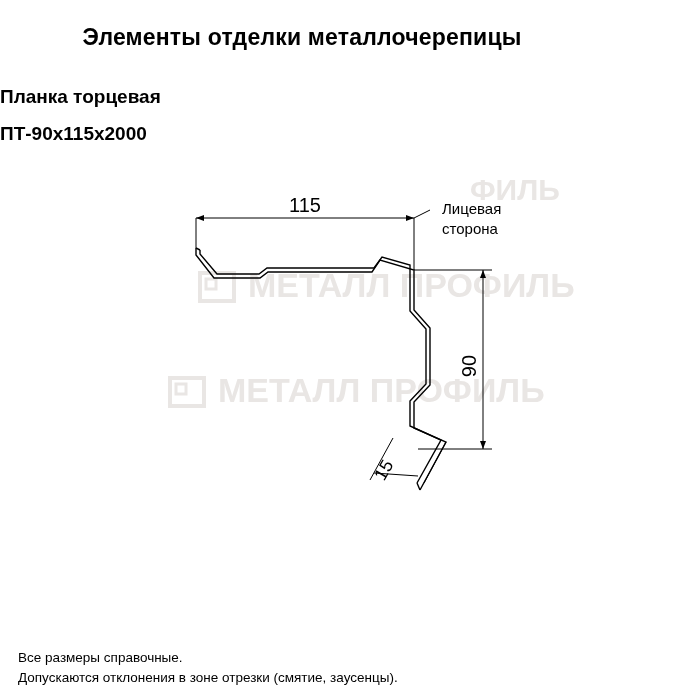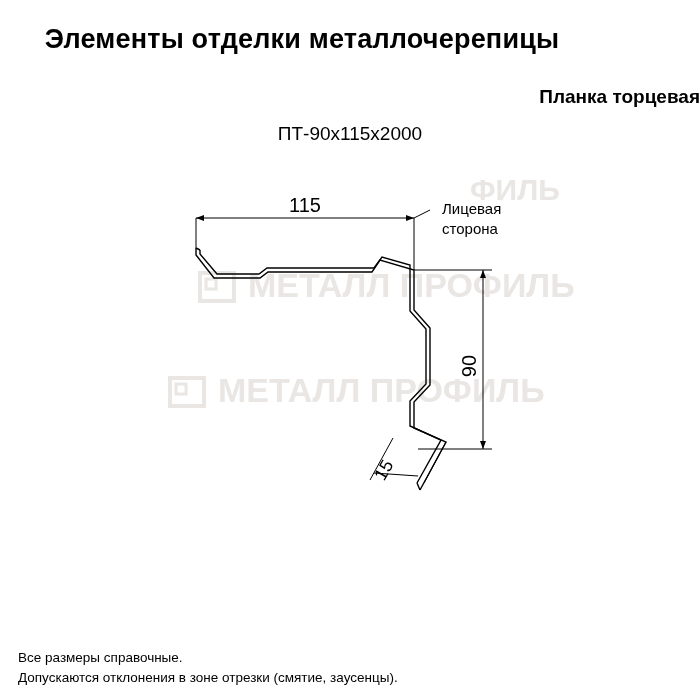--- a/index.html
+++ b/index.html
@@ -19,41 +19,40 @@
     position: relative;
     width: 700px;
     height: 700px;
   }
   .title-main {
     position: absolute;
     top: 24px;
     left: 0;
     width: 604px;
     text-align: center;
-    font-size: 27px;
+    font-size: 23px;
     font-weight: bold;
     letter-spacing: 0.2px;
   }
   .title-sub {
     position: absolute;
     top: 86px;
     left: 0;
     width: 700px;
-    text-align: right;
+    text-align: left;
     font-size: 19px;
     font-weight: bold;
   }
   .title-code {
     position: absolute;
     top: 123px;
     left: 0;
     width: 700px;
-    text-align: center;
     font-size: 19px;
-    font-weight: normal;
+    font-weight: bold;
   }
   .drawing {
     position: absolute;
     top: 170px;
     left: 0;
     width: 700px;
     height: 420px;
   }
   .watermark {
     position: absolute;

